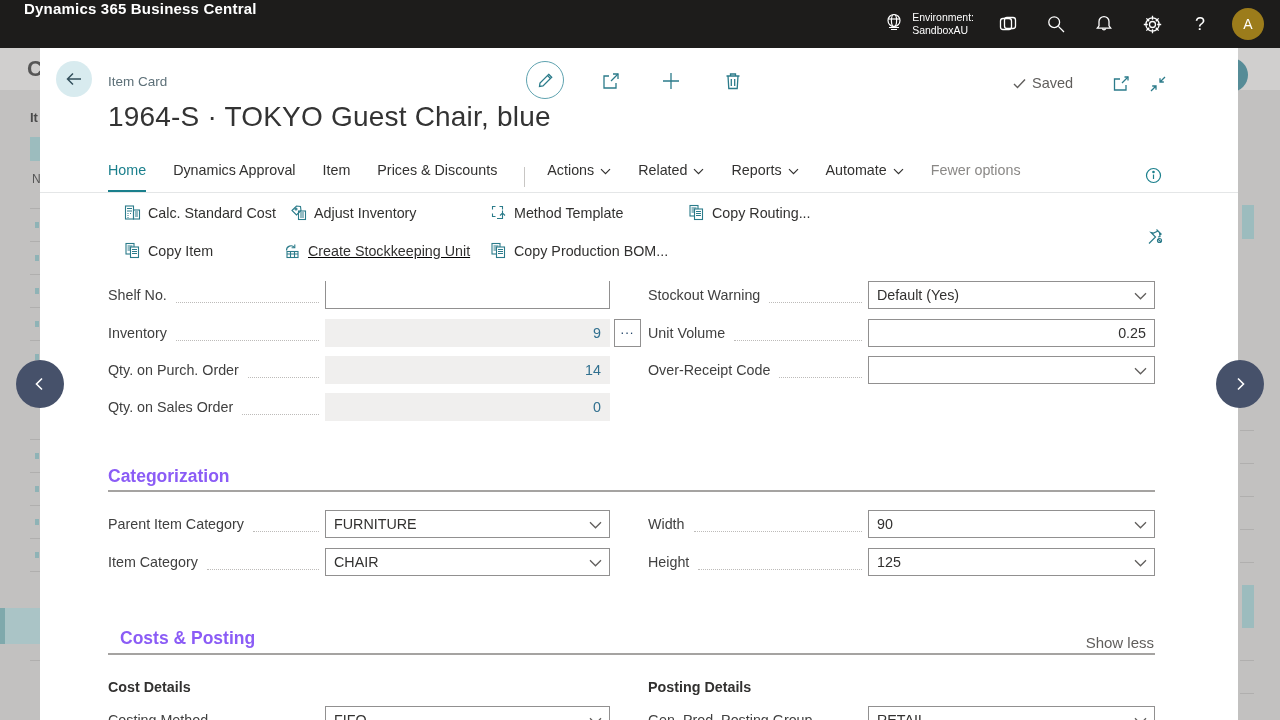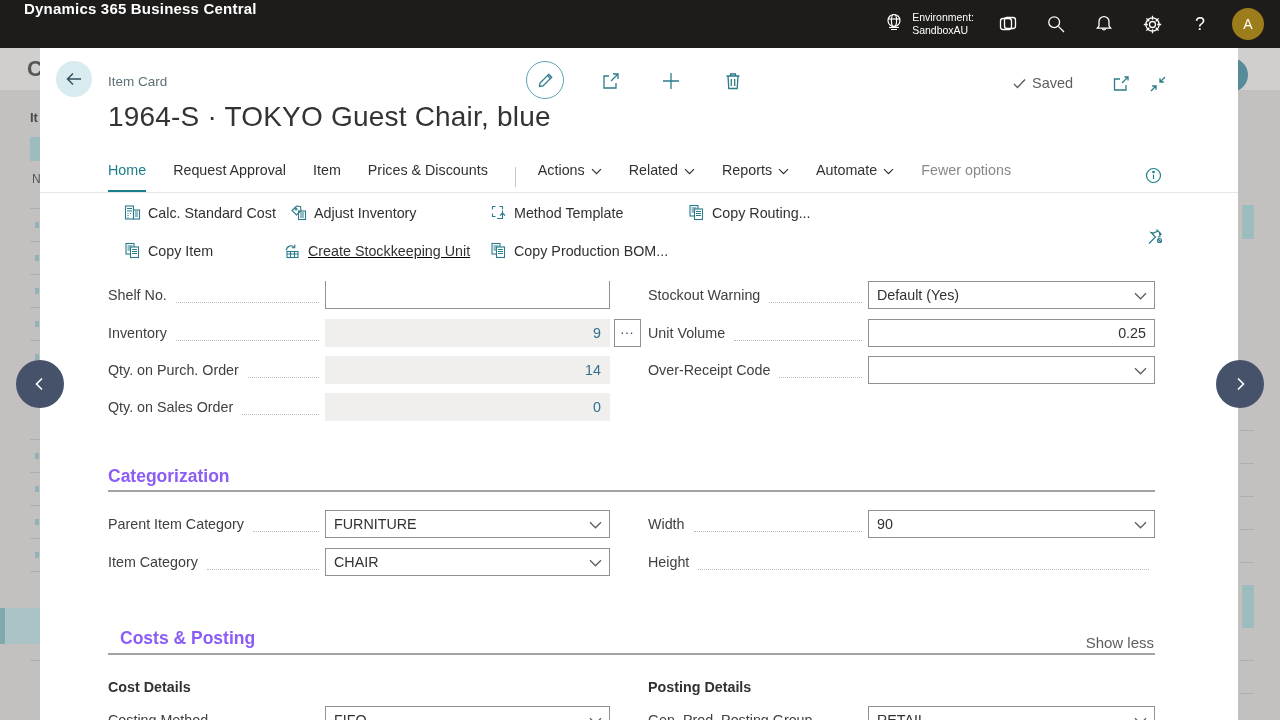--- a/index.html
+++ b/index.html
@@ -252,21 +252,21 @@
           <path d="M17 3l-5 5M12 4.2V8h3.8"></path>
           <path d="M3 17l5-5M8 15.8V12H4.2"></path>
         </svg>
     </div>
 
     <div class="tabs">
       <div class="tab active">
           <span>Home</span>
         </div>
       <div class="tab">
-          <span>Request Approval</span>
+          <span>Dynamics Approval</span>
         </div>
       <div class="tab">
           <span>Item</span>
         </div>
       <div class="tab">
           <span>Prices &amp; Discounts</span>
         </div>
       <div class="tabdivider"></div>
       <div class="tab">
           <span>Actions</span>
@@ -466,20 +466,26 @@
       <span class="ctrl w-right">
         <span class="inputbox selbox">90</span>
         <span class="chev"><svg width="13" height="8" viewBox="0 0 13 8">
               <path d="M1 1.3l5.5 5.5L12 1.3"></path>
             </svg></span>
       </span>
     </div>
     <div class="frow" style="left:608px;top:500px;width:507px;">
       <span class="flabel">Height</span>
       <span class="leader"></span>
+      <span class="ctrl w-right">
+        <span class="inputbox selbox">125</span>
+        <span class="chev"><svg width="13" height="8" viewBox="0 0 13 8">
+              <path d="M1 1.3l5.5 5.5L12 1.3"></path>
+            </svg></span>
+      </span>
     </div>
 
     <div class="secheading" style="left:80px;top:580px;">Costs &amp; Posting</div>
     <div class="showless" style="right:84px;top:586px;">Show less</div>
     <div class="secrule" style="left:68px;top:605px;width:1047px;"></div>
 
     <div class="subhead" style="left:68px;top:631px;">Cost Details</div>
     <div class="subhead" style="left:608px;top:631px;">Posting Details</div>
 
     <div class="frow" style="left:68px;top:658px;width:502px;">

